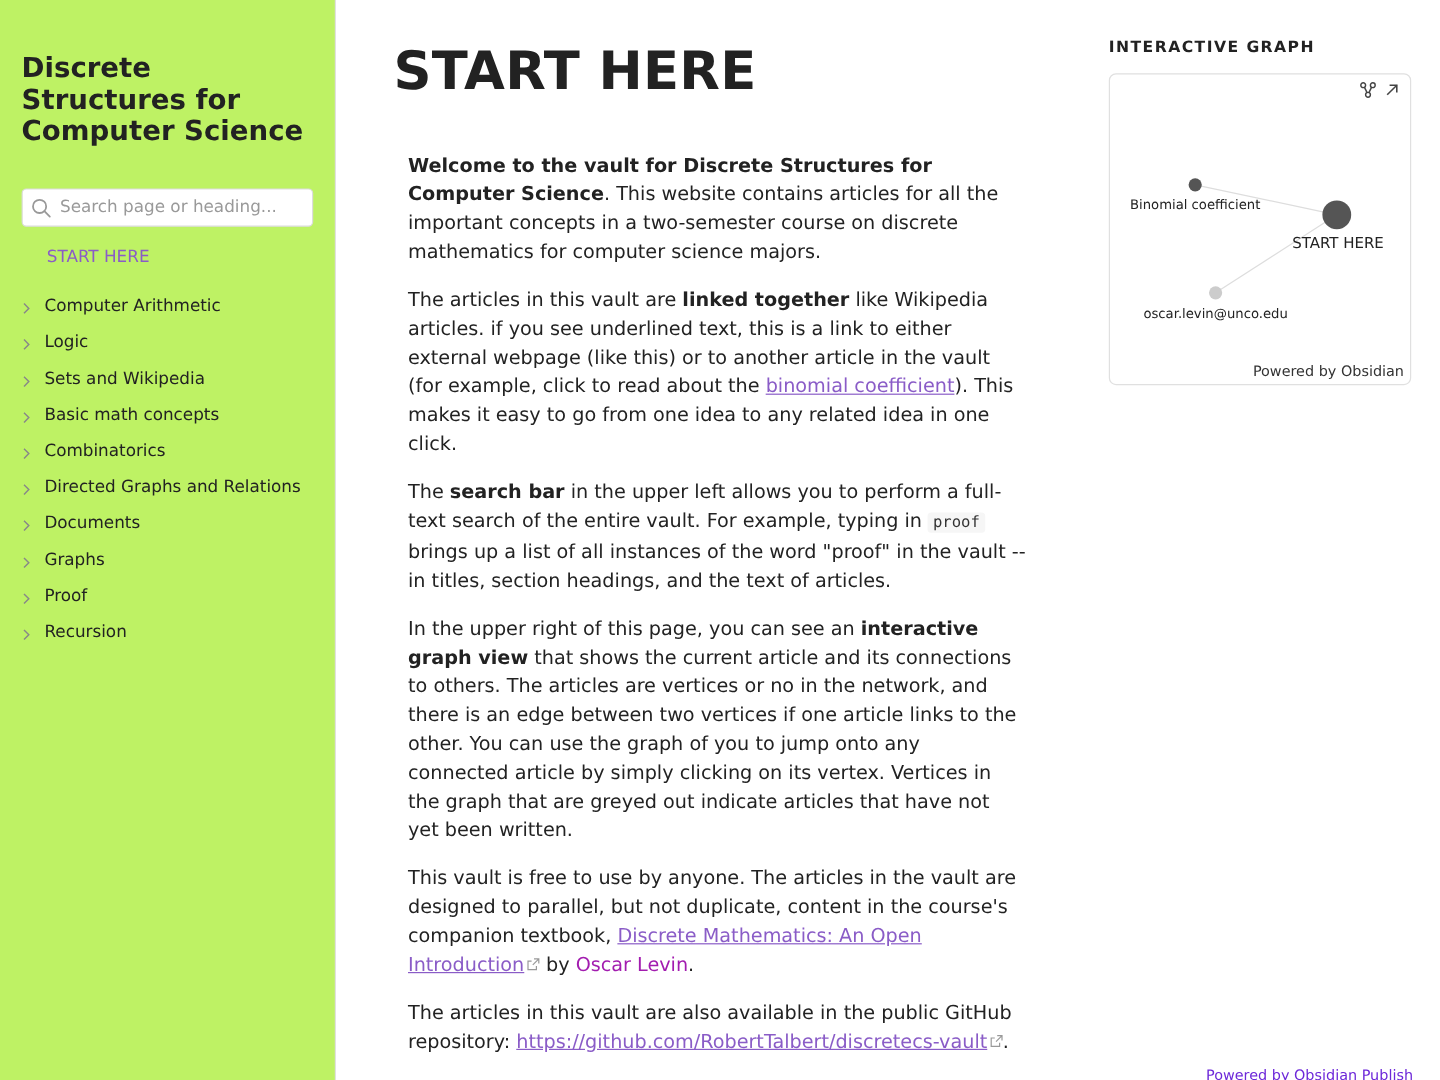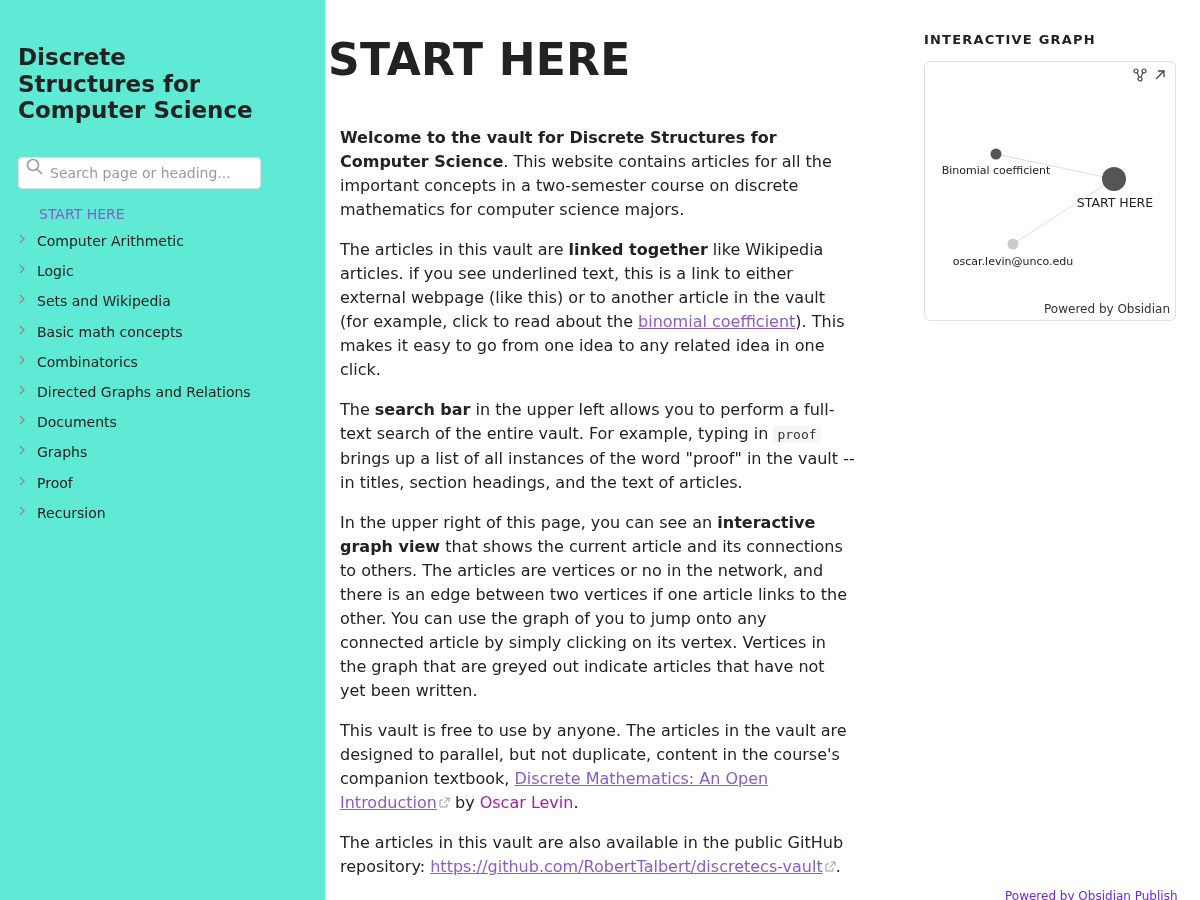--- a/index.html
+++ b/index.html
@@ -1,46 +1,46 @@
 <!DOCTYPE html>
 <html><head>
   <meta charset="utf-8">
   <style>
     * { box-sizing: border-box; margin: 0; padding: 0; }
     html, body { width: 1200px; height: 900px; overflow: hidden; background: #ffffff; }
     body { font-family: "DejaVu Sans", sans-serif; color: #222222; position: relative; }
 
     
     .sidebar {
-      position: absolute; left: 0; top: 0; width: 326px; height: 900px;
-      border-right: 1px solid #e0e0e0; background: #5eead4;
+      position: absolute; left: 0; top: 0; width: 280px; height: 900px;
+      border-right: 1px solid #e0e0e0; background: #bef264;
     }
     .site-title {
       position: absolute; left: 18px; top: 44px; width: 250px;
       font-size: 23px; font-weight: bold; line-height: 26.5px; color: #222222;
     }
     .search-box {
       position: absolute; left: 18px; top: 157px; width: 243px; height: 32px;
       border: 1px solid #dcdcdc; border-radius: 4px; background: #fff;
-      display: flex; 
+      display: flex; align-items: center;
     }
     .search-box svg { margin-left: 7px; }
     .search-box input {
       border: none; outline: none; background: transparent;
       font-family: "DejaVu Sans", sans-serif; font-size: 14px; color: #222;
       margin-left: 7px; width: 200px;
     }
     .search-box input::placeholder { color: #999999; }
     .nav-current {
       position: absolute; left: 39px; top: 206px;
       font-size: 14px; color: #8a5cc7; cursor: pointer;
     }
     .nav-list { position: absolute; left: 18px; top: 233px; width: 255px; list-style: none; }
     .nav-item {
-      height: 30.2px; display: flex; align-items: flex-start; cursor: pointer;
+      height: 30.2px; display: flex; align-items: flex-end; cursor: pointer;
       font-size: 14px; color: #222222;
     }
     .nav-item .chev { width: 19px; display: flex; align-items: center; }
     .nav-item span.label { margin-left: 0; }
 
     
     .main { position: absolute; left: 328px; top: 0; width: 515px; }
     .page-title {
       position: absolute; left: 0; top: 34px; font-size: 44px; font-weight: bold;
       color: #222222; letter-spacing: 0.2px; white-space: nowrap;

